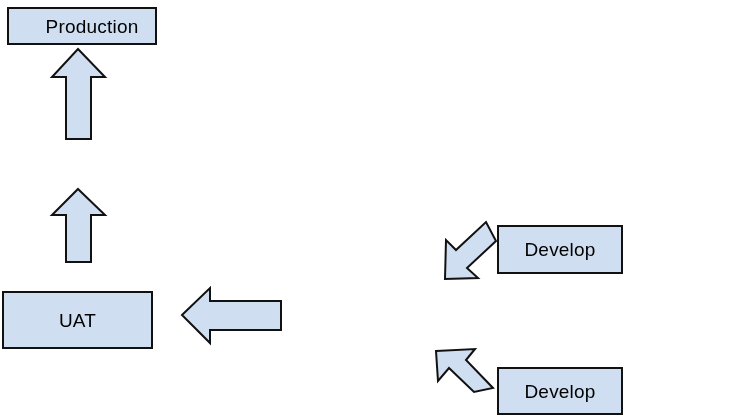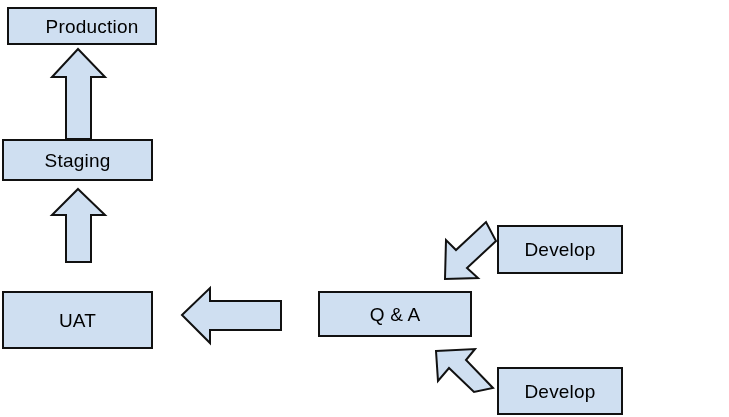--- a/index.html
+++ b/index.html
@@ -69,31 +69,25 @@
 
     <polygon class="arrow-shape" points="445,279 446,240 456,250 486,222 496,241 467,268 478,278"></polygon>
 
     <polygon class="arrow-shape" points="436,351 475,349 466,360 493,388 474,392 449,368 438,381"></polygon>
   </svg>
 
   <div class="node node-production">
     <span>Production</span>
   </div>
 
-  <div class="node node-staging">
-    <span>Staging</span>
-  </div>
 
   <div class="node node-uat">
     <span>UAT</span>
   </div>
 
-  <div class="node node-qa">
-    <span>Q &amp; A</span>
-  </div>
 
   <div class="node node-develop-top">
     <span>Develop</span>
   </div>
 
   <div class="node node-develop-bottom">
     <span>Develop</span>
   </div>
 
 </div>

